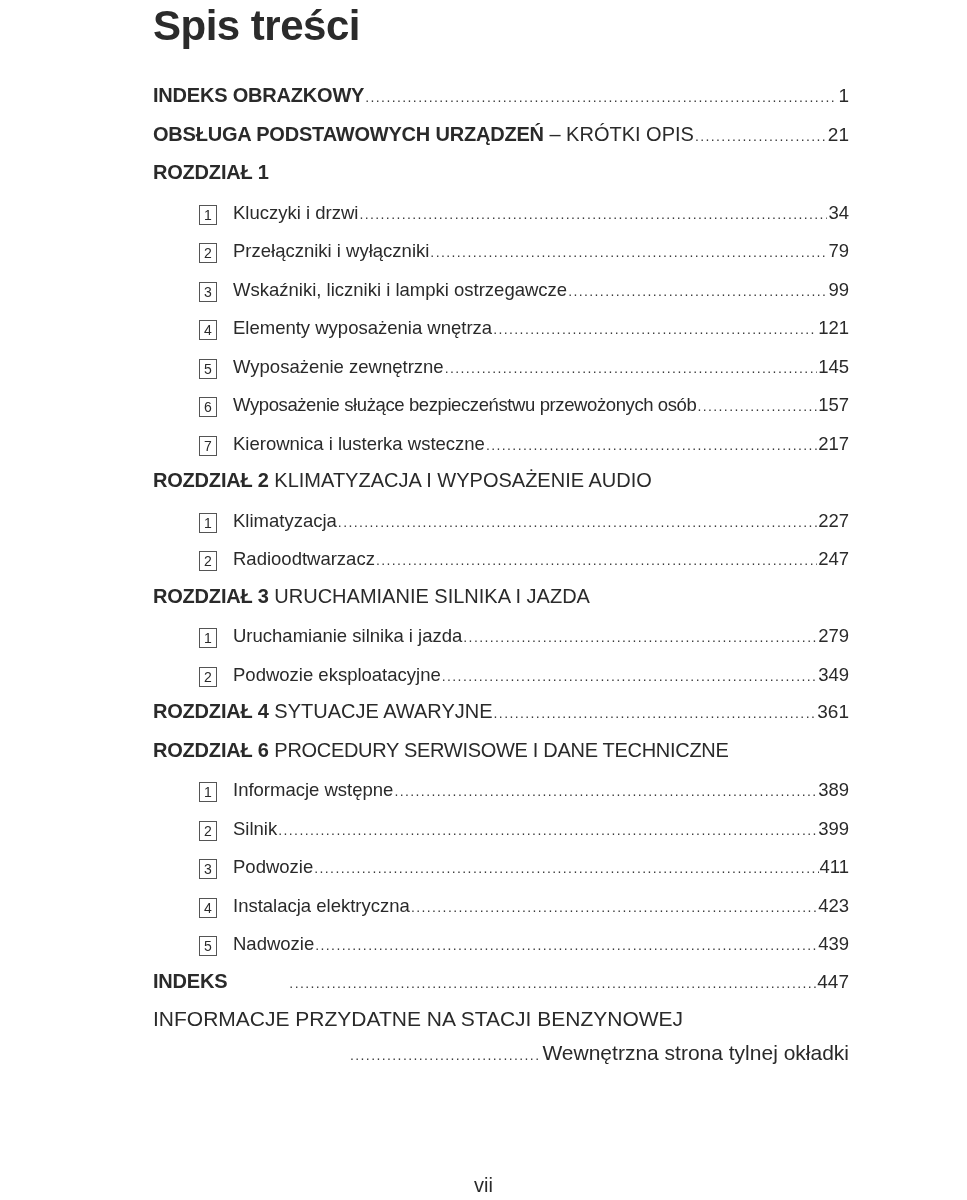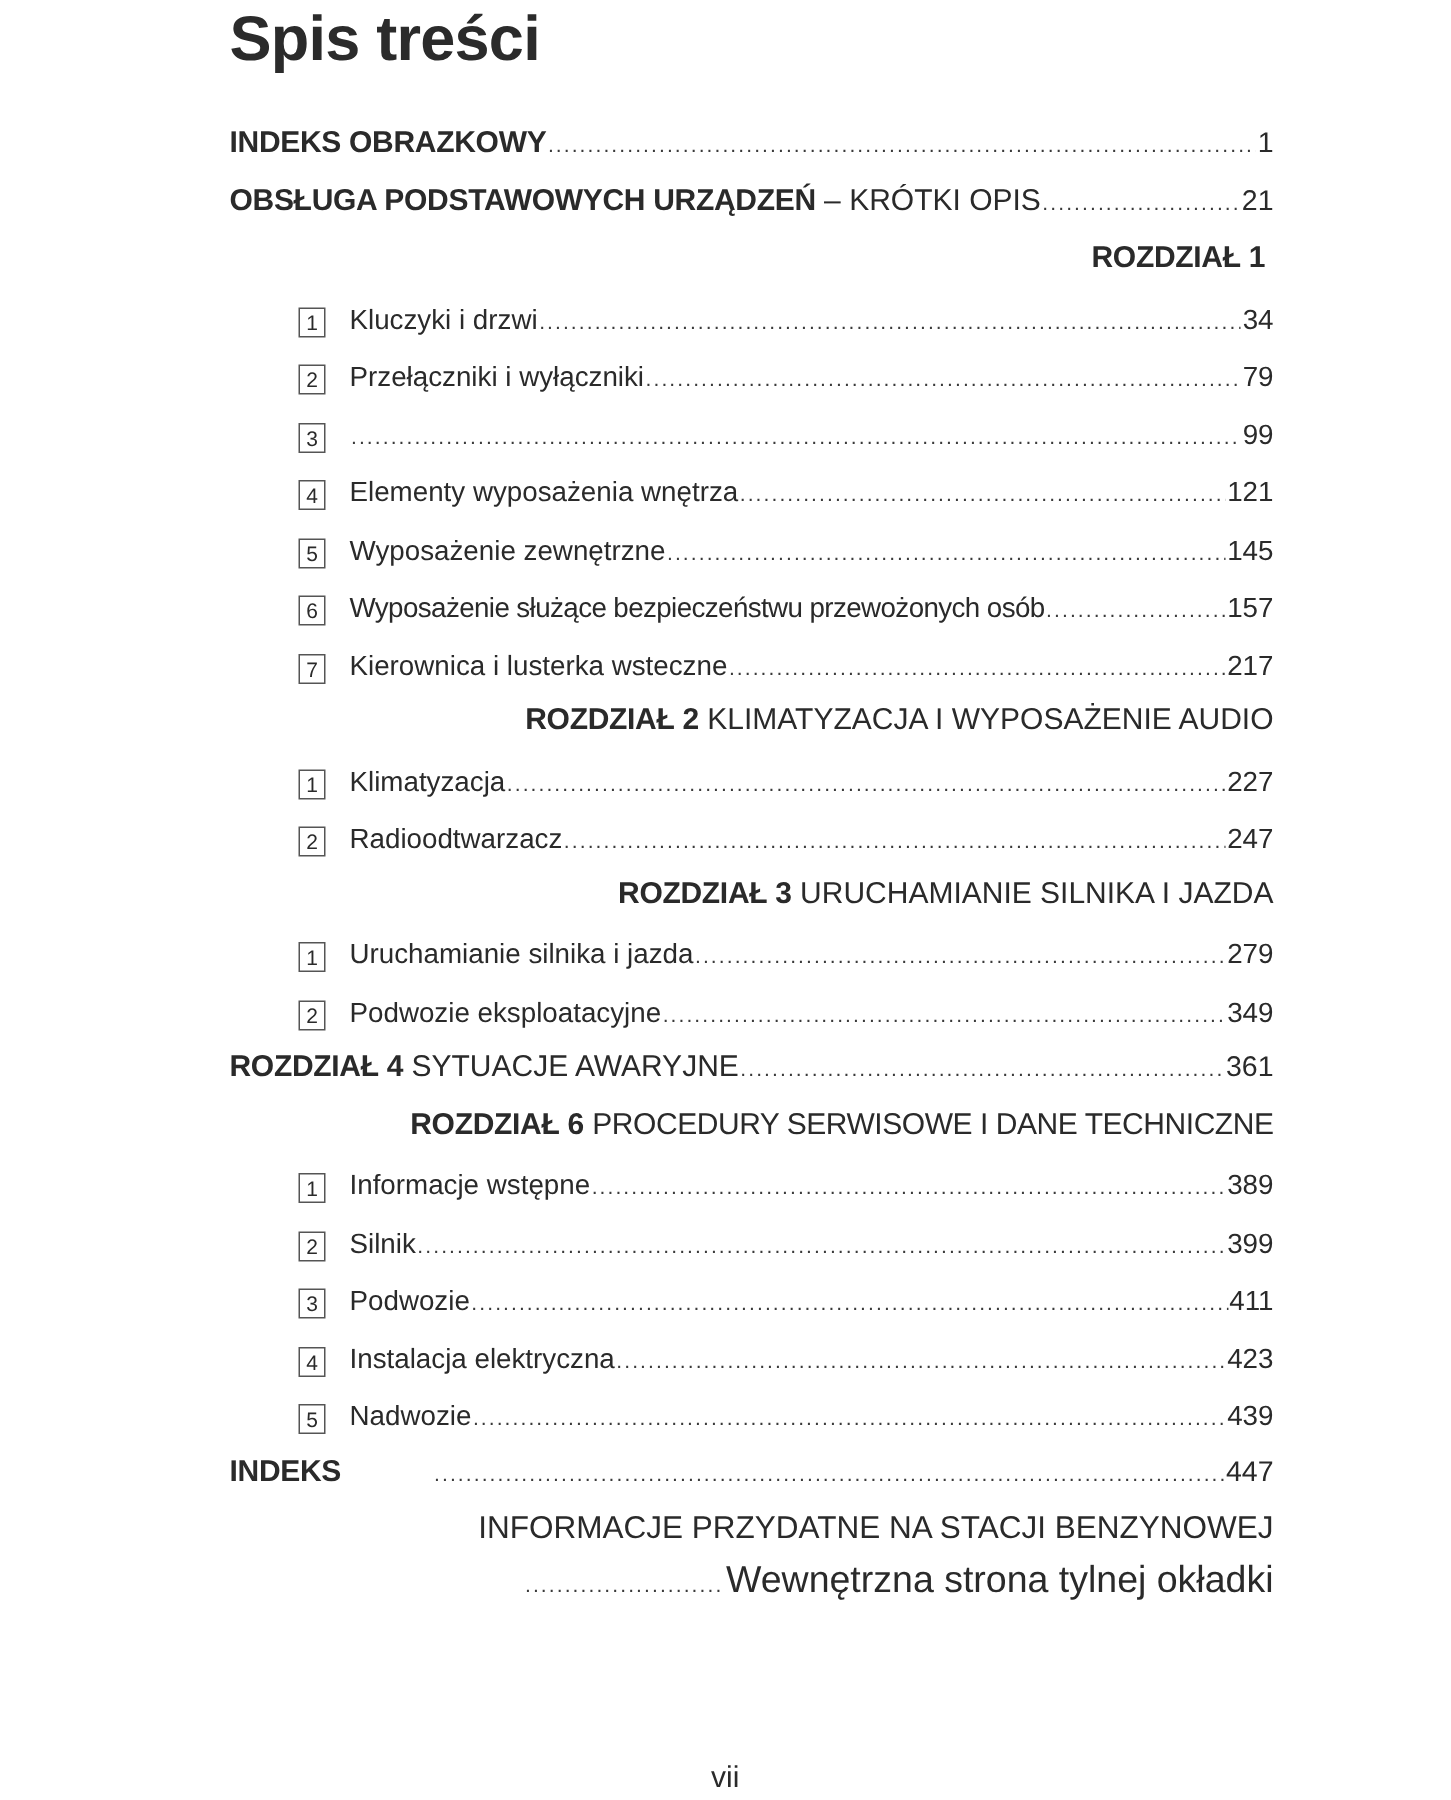--- a/index.html
+++ b/index.html
@@ -31,21 +31,21 @@
       width: 696px;
     }
     .row {
       position: relative;
       display: flex;
       align-items: baseline;
       white-space: nowrap;
       font-size: 20px;
       line-height: 22px;
     }
-    .row.main { height: 38.5px; padding-top: 6px; box-sizing: border-box; justify-content: flex-end; }
+    .row.main { height: 38.5px; padding-top: 6px; box-sizing: border-box; }
     .row.sub { height: 38.5px; padding-top: 8px; padding-left: 46px; box-sizing: border-box; font-size: 18.5px; }
     .bold { font-weight: bold; letter-spacing: -0.2px; }
     .plain { font-weight: normal; }
     .dots {
       flex: 1 1 auto;
       overflow: hidden;
       color: #3a3a3a;
       margin: 0 1px;
       letter-spacing: 1.4px;
       font-size: 14px;
@@ -119,20 +119,21 @@
     <span class="pg">34</span>
   </div>
   <div class="row sub">
     <span class="num-box">2</span>
     <span>Przełączniki i wyłączniki</span>
     <span class="dots"></span>
     <span class="pg">79</span>
   </div>
   <div class="row sub">
     <span class="num-box">3</span>
+    <span>Wskaźniki, liczniki i lampki ostrzegawcze</span>
     <span class="dots"></span>
     <span class="pg">99</span>
   </div>
   <div class="row sub">
     <span class="num-box">4</span>
     <span>Elementy wyposażenia wnętrza</span>
     <span class="dots"></span>
     <span class="pg">121</span>
   </div>
   <div class="row sub">
@@ -232,17 +233,17 @@
     <span class="gap"></span>
     <span class="dots"></span>
     <span class="pg">447</span>
   </div>
 
   <div class="row main" style="height:36px">
     <span class="plain" style="font-size:21px">INFORMACJE PRZYDATNE NA STACJI BENZYNOWEJ</span>
   </div>
   <div class="row last-line">
     <span class="dots"></span>
-    <span class="pg" style="font-size:25px">Wewnętrzna strona tylnej okładki</span>
+    <span class="pg" style="font-size:21px">Wewnętrzna strona tylnej okładki</span>
   </div>
 </div>
 
 <div class="page-number">vii</div>
 
 </body></html>

